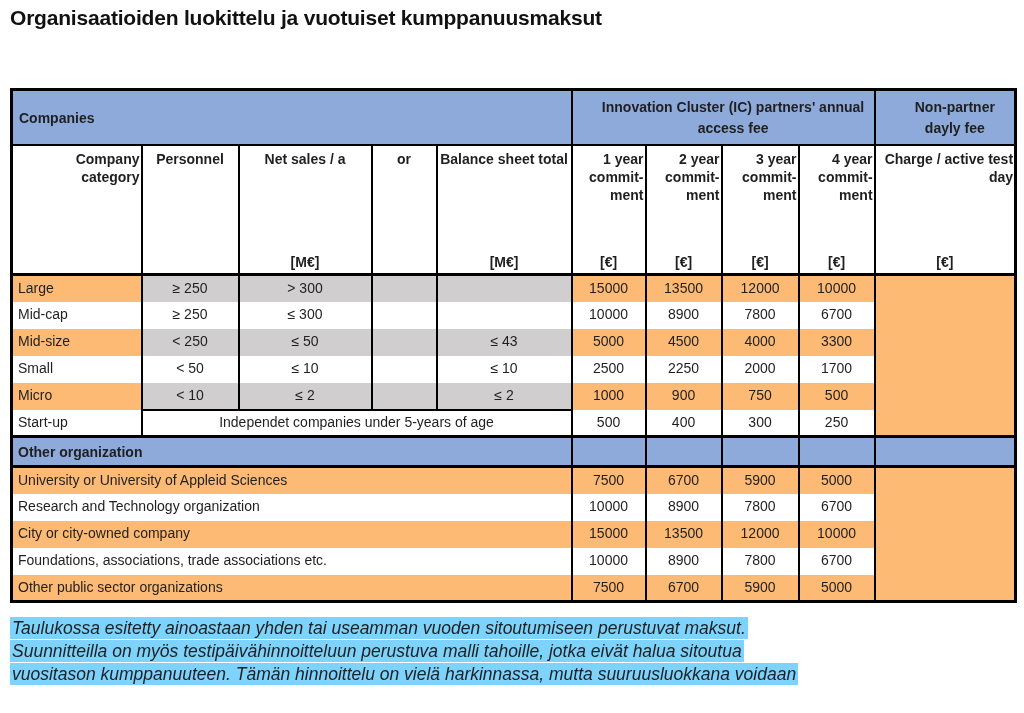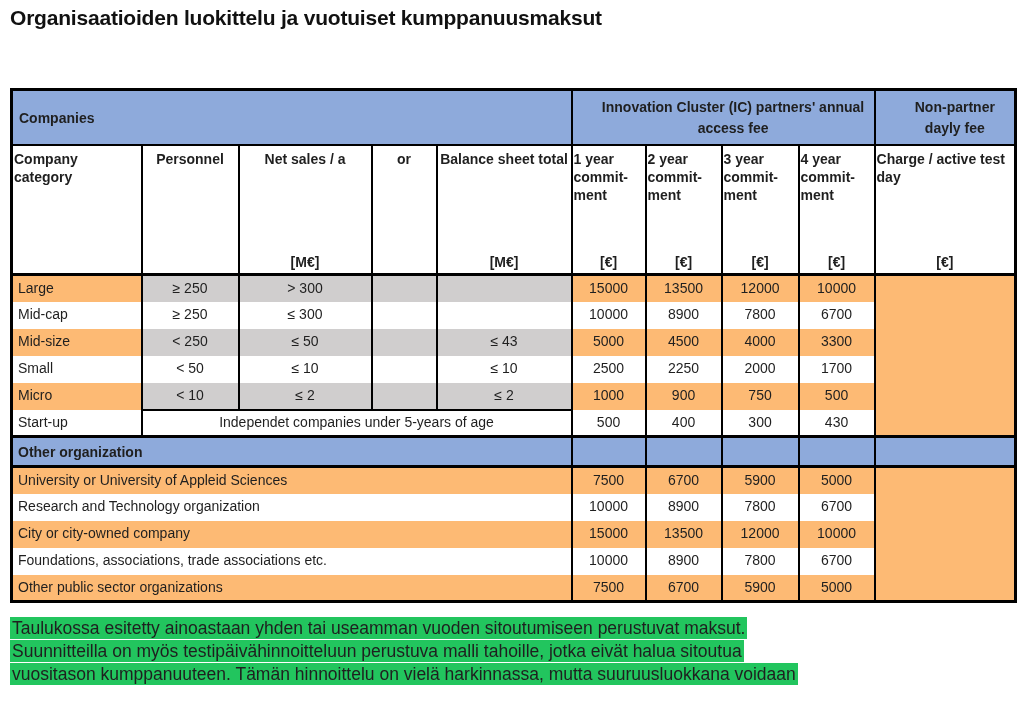--- a/index.html
+++ b/index.html
@@ -30,34 +30,34 @@
   .blue{ background:#8EAADB; font-weight:bold; }
   .y{ background:#fdba74; }
   .g{ background:#D0CECE; }
   .cell-l{ text-align:left; padding-left:5px !important; }
   .cell-c{ text-align:center; }
   .hdr1-companies{ text-align:left; padding-left:6px !important; }
   .hdr1-center{ text-align:center; line-height:1.45; }
   .colhead{
     display:flex; flex-direction:column; justify-content:space-between;
     align-items:center; height:121px; padding:4px 1px 2px 1px;
-    font-weight:bold; text-align:left; line-height:1.3;
+    font-weight:bold; text-align:right; line-height:1.3;
   }
   tr.datarow{ height:27px; }
   tr.datarow td{ line-height:1.1; }
   td.note{ border-top:2px solid #000; text-align:center; }
   tr.orgband td{
     border-top:3px solid #000; border-bottom:3px solid #000; height:27px;
   }
   .footer{
     position:absolute; left:10px; top:617px; width:1008px;
     font-size:17.5px; line-height:23px; color:#1f1f1f;
   }
   .footer .line{ margin:0; }
-  .footer .hl{ background:#22c55e; padding:1px 2px; }
+  .footer .hl{ background:#7dd3fc; padding:1px 2px;font-style:italic; }
 </style>
 </head>
 <body>
 
 <div class="page">
 
   <h1 class="title">Organisaatioiden luokittelu ja vuotuiset kumppanuusmaksut</h1>
 
   <table class="fee">
     <colgroup>
@@ -203,21 +203,21 @@
       <td class="cell-c y">750</td>
       <td class="cell-c y">500</td>
     </tr>
 
     <tr class="datarow">
       <td class="cell-l">Start-up</td>
       <td colspan="4" class="note">Independet companies under 5-years of age</td>
       <td class="cell-c">500</td>
       <td class="cell-c">400</td>
       <td class="cell-c">300</td>
-      <td class="cell-c">430</td>
+      <td class="cell-c">250</td>
     </tr>
 
     <tr class="orgband">
       <td colspan="5" class="blue cell-l">Other organization</td>
       <td class="blue"></td>
       <td class="blue"></td>
       <td class="blue"></td>
       <td class="blue"></td>
       <td class="blue"></td>
     </tr>

